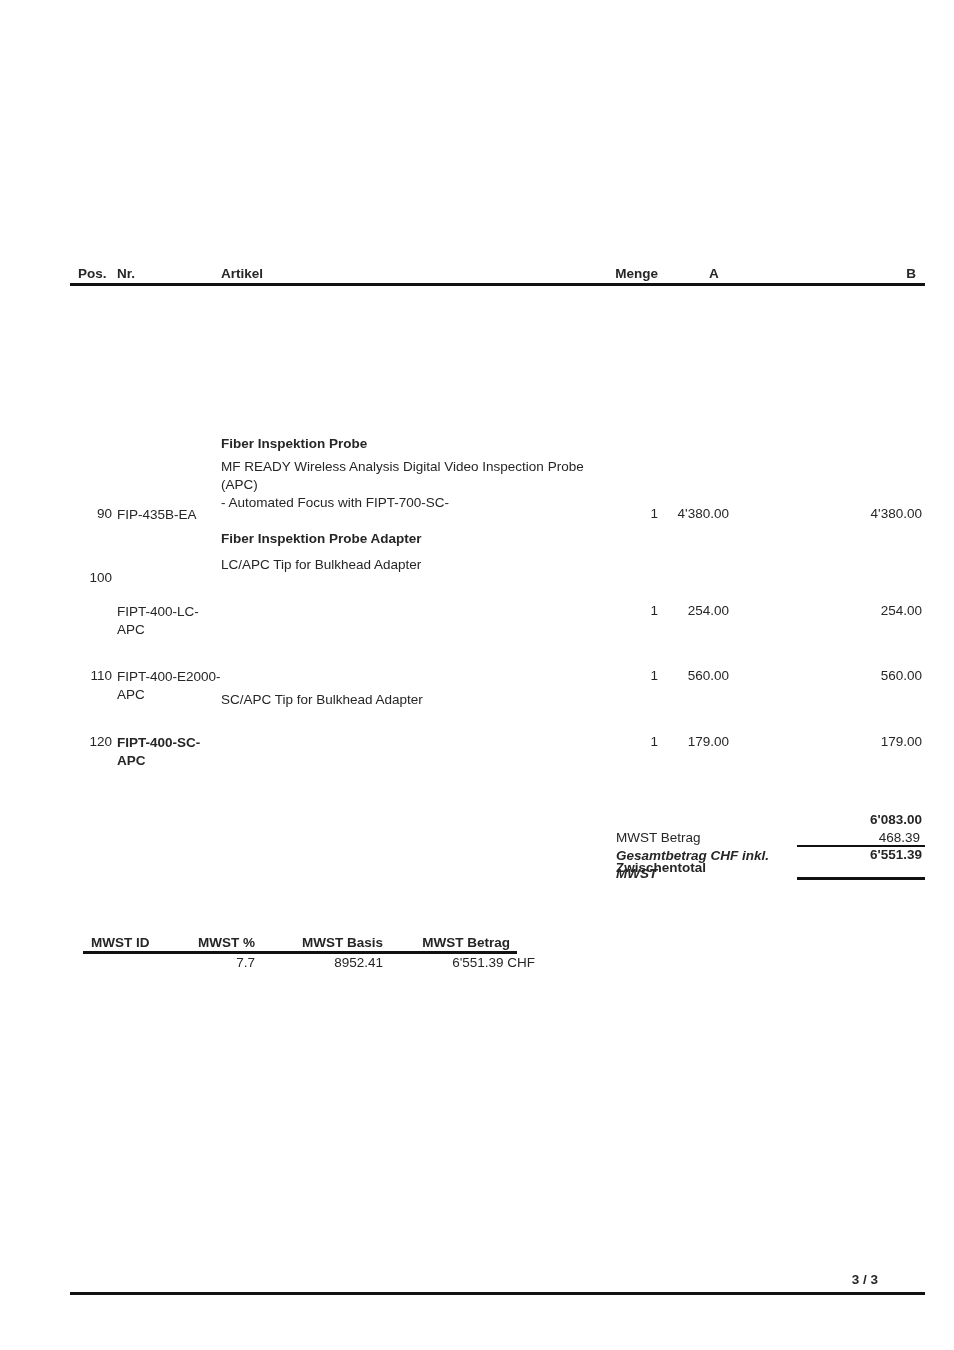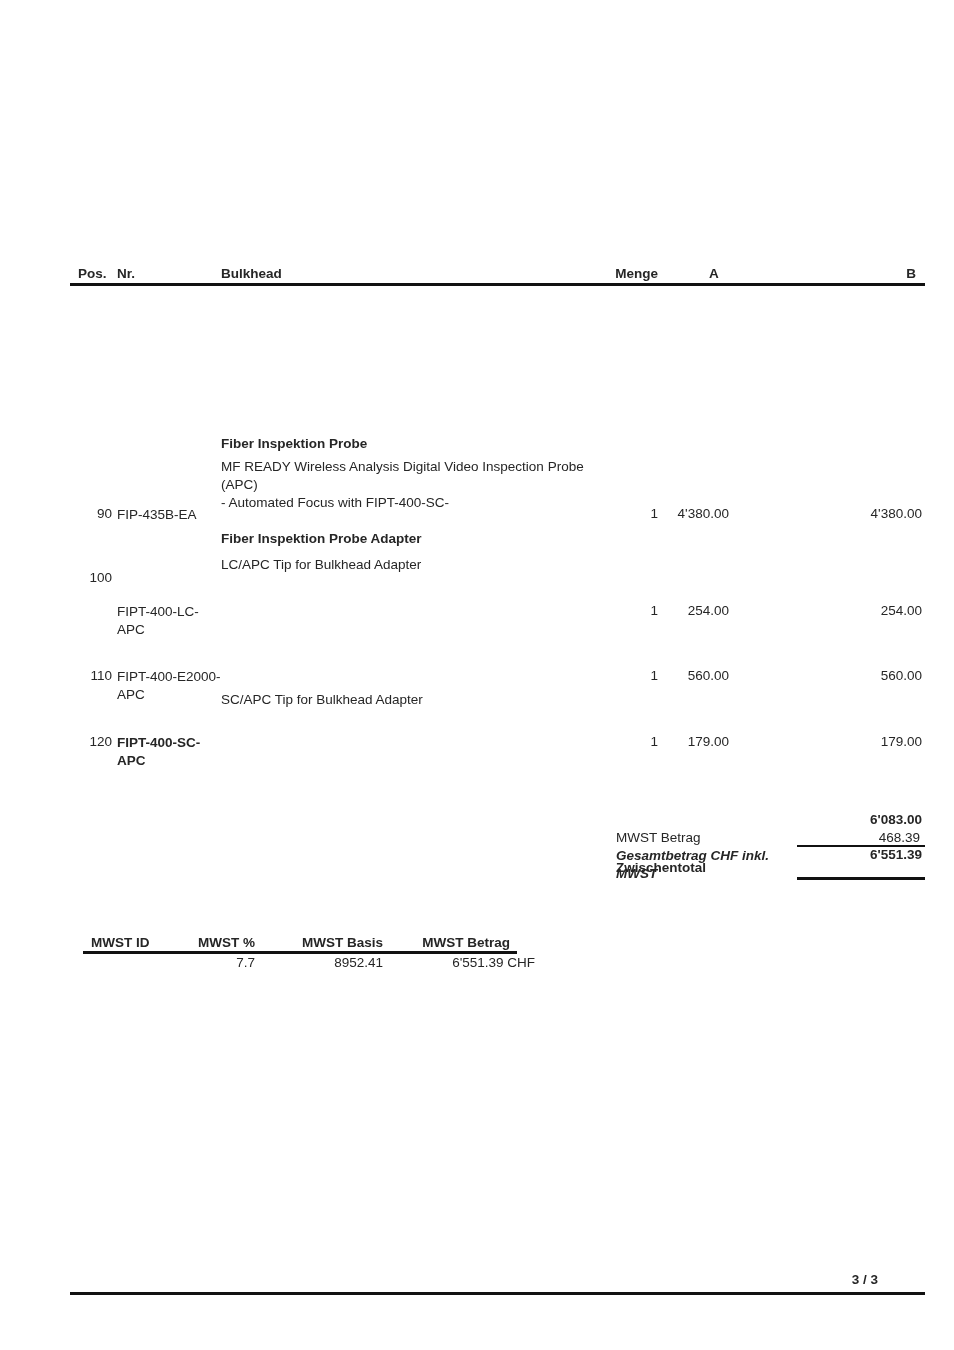--- a/index.html
+++ b/index.html
@@ -29,29 +29,29 @@
   }
   .cell { line-height: 16px; }
 </style>
 </head>
 <body>
 
 <div class="page">
 
   <div class="abs b cell" style="left:78px; top:266px;">Pos.</div>
   <div class="abs b cell" style="left:117px; top:266px;">Nr.</div>
-  <div class="abs b cell" style="left:221px; top:266px;">Bulkhead</div>
+  <div class="abs b cell" style="left:221px; top:266px;">Artikel</div>
   <div class="abs b cell r" style="left:590px; top:266px; width:68px;">Menge</div>
   <div class="abs b cell" style="left:709px; top:266px;">A</div>
   <div class="abs b cell r" style="left:856px; top:266px; width:60px;">B</div>
   <div class="hline" style="left:70px; top:283px; width:855px;"></div>
 
   <div class="abs b cell" style="left:221px; top:436px;">Fiber Inspektion Probe</div>
   <div class="abs desc ml" style="left:221px; top:458px; width:400px;">MF READY Wireless Analysis Digital Video Inspection Probe (APC)
-- Automated Focus with FIPT-400-SC-</div>
+- Automated Focus with FIPT-700-SC-</div>
 
   <div class="abs cell r" style="left:62px; top:506px; width:50px;">90</div>
   <div class="abs ml" style="left:117px; top:506px; width:100px;">FIP-435B-EA</div>
   <div class="abs cell r" style="left:600px; top:506px; width:58px;">1</div>
   <div class="abs cell r" style="left:629px; top:506px; width:100px;">4'380.00</div>
   <div class="abs cell r" style="left:802px; top:506px; width:120px;">4'380.00</div>
 
   <div class="abs b cell" style="left:221px; top:531px;">Fiber Inspektion Probe Adapter</div>
   <div class="abs desc" style="left:221px; top:556px; width:400px;">LC/APC Tip for Bulkhead Adapter</div>
 

